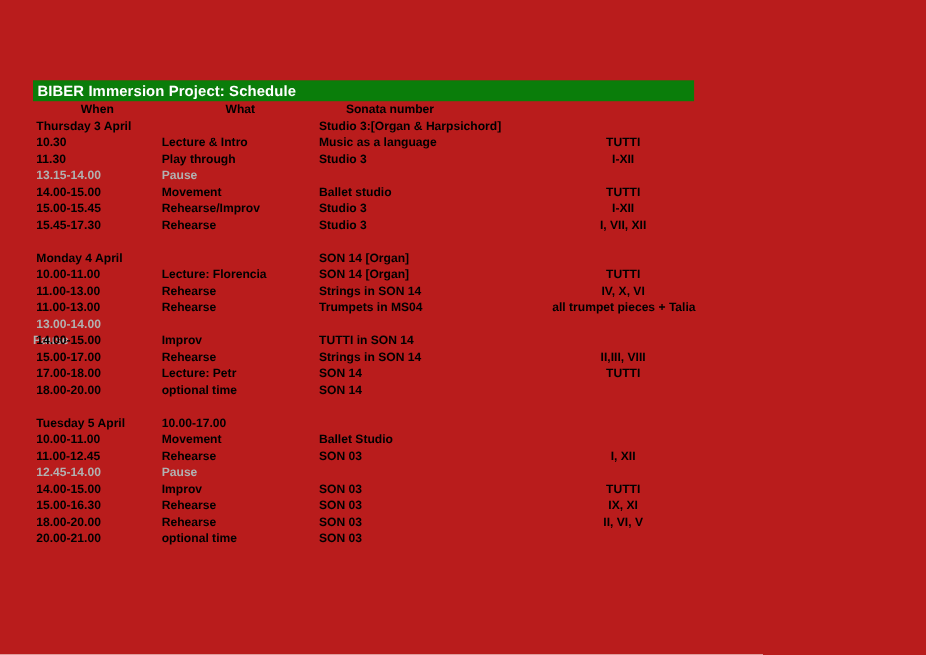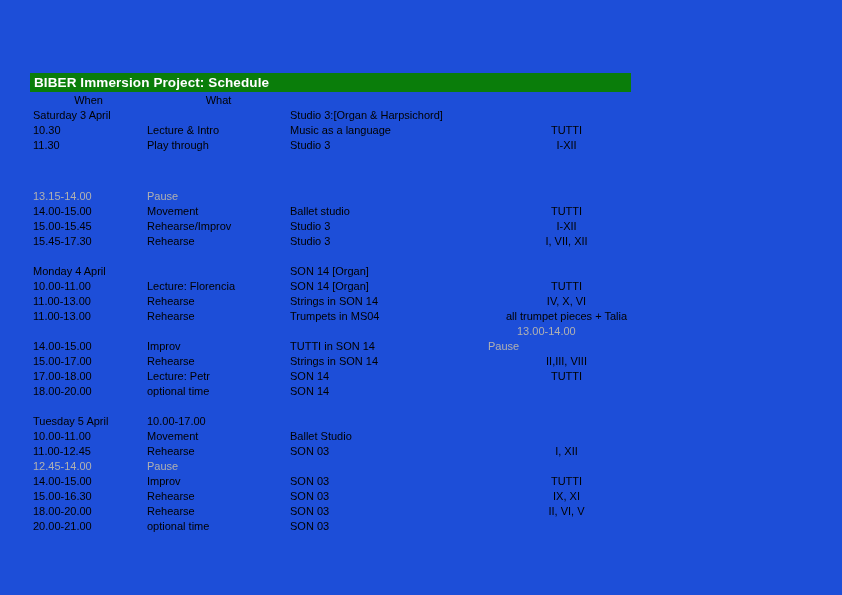--- a/index.html
+++ b/index.html
@@ -5,21 +5,21 @@
   html, body {
     margin: 0;
     padding: 0;
     background: #ffffff;
     font-family: "Liberation Sans", sans-serif;
   }
   .page {
     position: relative;
     width: 842px;
     height: 595px;
-    background: #1d4ed8;
+    background: #b91c1c;
     overflow: hidden;
   }
   .sheet {
     position: absolute;
     left: 30px;
     top: 73px;
     width: 601px;
   }
   .title-bar {
     height: 19px;
@@ -28,24 +28,23 @@
     box-sizing: border-box;
     font-size: 13.5px;
     font-weight: bold;
     letter-spacing: 0.1px;
   }
   .grid-row {
     display: flex;
     height: 15px;
     line-height: 15px;
     font-size: 11px;
-    font-weight: normal;
+    font-weight: bold;
     color: #000000;
     white-space: nowrap;
-    align-items: flex-end;
   }
   .header-row {
     height: 16px;
     line-height: 16px;
   }
   .c-when   { width: 117px; box-sizing: border-box; padding-left: 3px; }
   .c-what   { width: 143px; box-sizing: border-box; }
   .c-where  { width: 212px; box-sizing: border-box; }
   .c-sonata { width: 129px; box-sizing: border-box; text-align: center; }
   .header-row .c-when,
@@ -60,42 +59,43 @@
 <div class="page">
   <div class="sheet">
 
     <div class="title-bar" style="background: rgb(10, 125, 10); color: rgb(255, 255, 255);">
       <span>BIBER Immersion Project: Schedule</span>
     </div>
 
     <div class="grid-row header-row">
       <div class="c-when">When</div>
       <div class="c-what">What</div>
+      <div class="c-sonata">Sonata number</div>
     </div>
 
     <div>
         <div class="grid-row">
-    <div class="c-when">Saturday 3 April</div>
+    <div class="c-when">Thursday 3 April</div>
     <div class="c-what"></div>
     <div class="c-where">Studio 3:[Organ &amp; Harpsichord]</div>
     <div class="c-sonata"></div>
   </div>
         <div class="grid-row">
     <div class="c-when">10.30</div>
     <div class="c-what">Lecture &amp; Intro</div>
     <div class="c-where">Music as a language</div>
     <div class="c-sonata">TUTTI</div>
   </div>
         <div class="grid-row">
     <div class="c-when">11.30</div>
     <div class="c-what">Play through</div>
     <div class="c-where">Studio 3</div>
     <div class="c-sonata">I-XII</div>
   </div>
-        <div class="grid-row muted" style="color: rgb(177, 177, 177); margin-top: 36px;">
+        <div class="grid-row muted" style="color: rgb(177, 177, 177);">
     <div class="c-when">13.15-14.00</div>
     <div class="c-what">Pause</div>
     <div class="c-where"></div>
     <div class="c-sonata"></div>
   </div>
         <div class="grid-row">
     <div class="c-when">14.00-15.00</div>
     <div class="c-what">Movement</div>
     <div class="c-where">Ballet studio</div>
     <div class="c-sonata">TUTTI</div>

